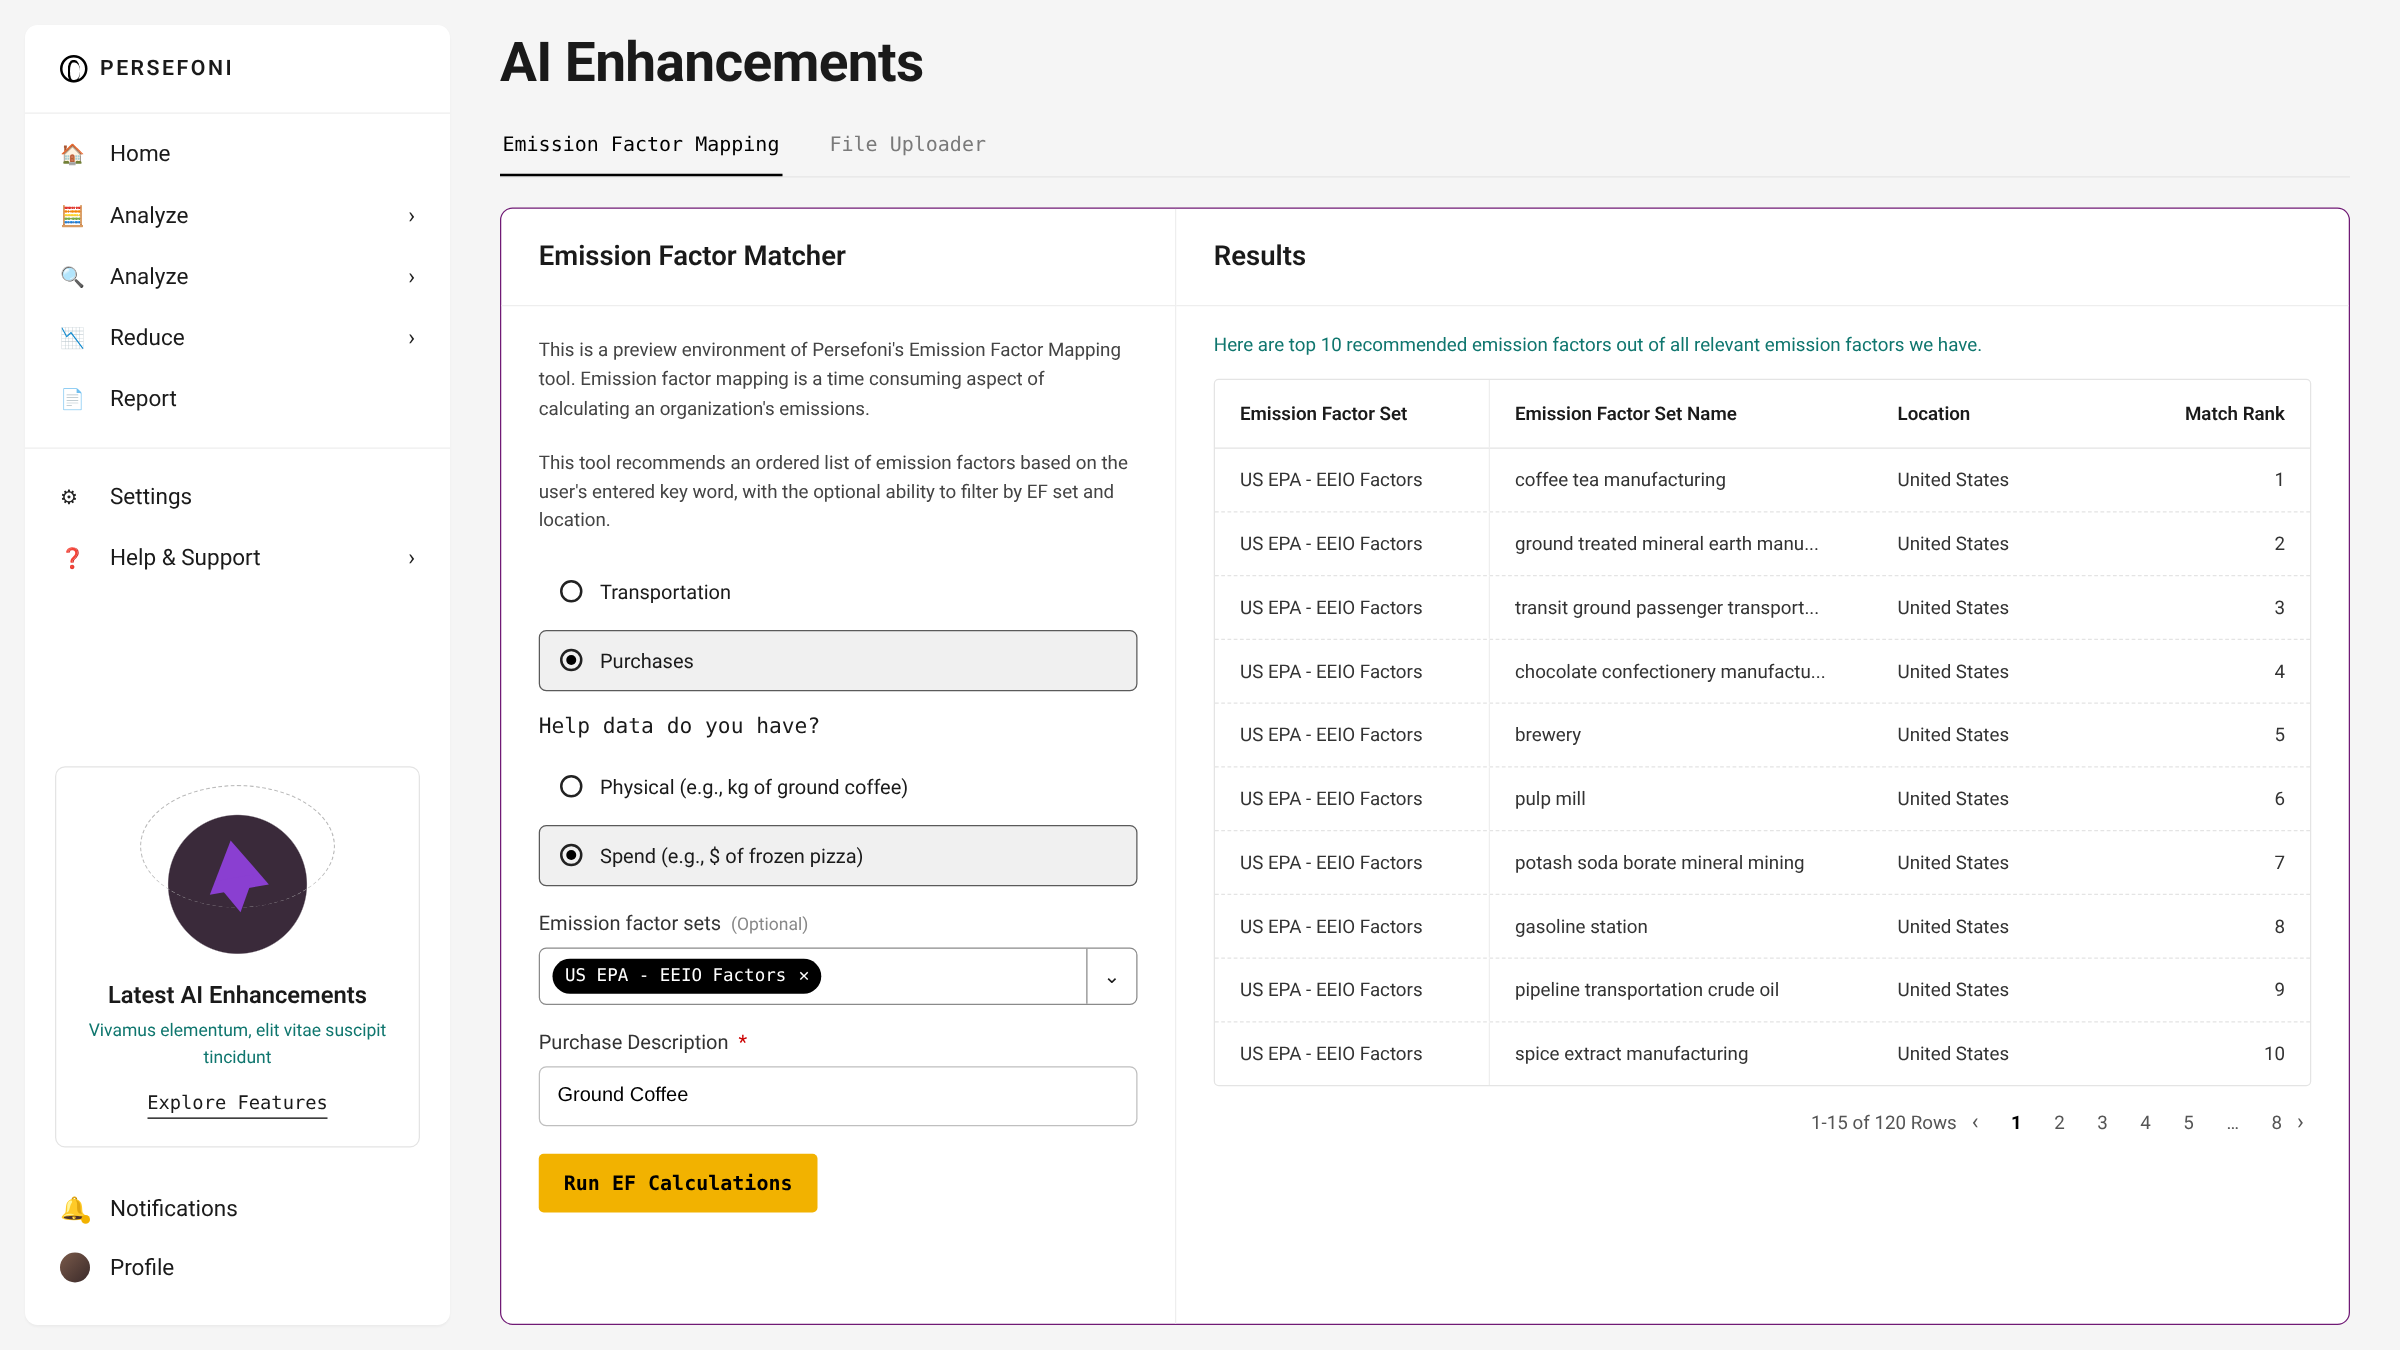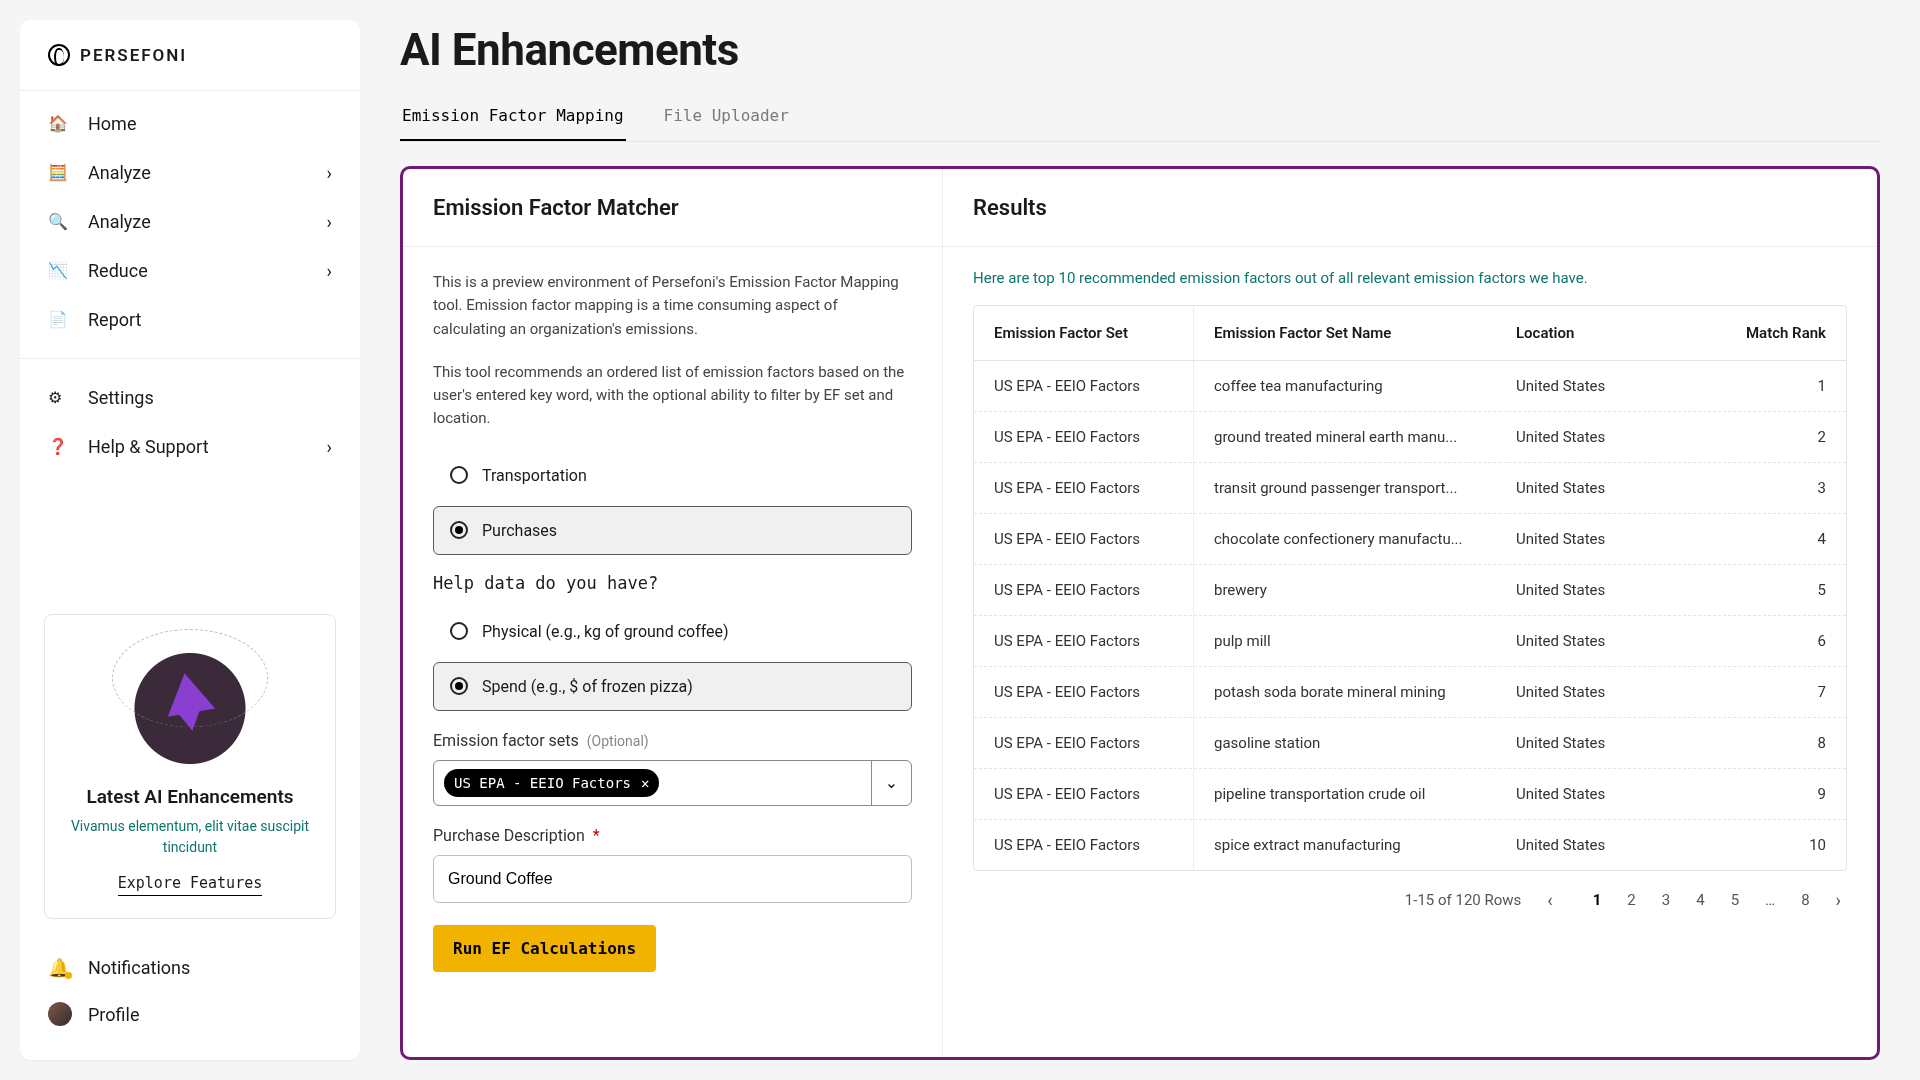--- a/index.html
+++ b/index.html
@@ -169,21 +169,21 @@
     cursor: pointer;
     border-bottom: 2px solid transparent;
   }
   .tab.active { color: #000; border-bottom: 2px solid #000; font-weight: 500;}
 
   .panels {
     display: flex;
     margin-top: 24px;
     gap: 0;
     background: #fff;
-    border: 3px solid #701a75;
+    border: 1px solid #701a75;
     border-radius: 10px;
     flex: 1;
     overflow: hidden;
     margin-bottom: 20px;
   }
   .panel-left {
     width: 540px;
     border-right: 1px solid #eee;
     display: flex; flex-direction: column;
   }
@@ -281,21 +281,21 @@
   .thead .th { padding: 18px 20px;}
   .thead .th:last-child { text-align:right;}
   .trow { border-bottom:1px dashed #e4e4e4; font-size:15px;}
   .trow:last-child { border-bottom:none;}
   .trow .td { padding: 16px 20px; color:#333; white-space:nowrap; overflow:hidden; text-overflow:ellipsis;}
   .trow .td:last-child { text-align:right;}
   .th.divider, .td.divider { border-right:1px solid #eee;}
 
   .paginator {
     display:flex; align-items:center; justify-content:flex-end;
-    gap: 14px;
+    gap: 0;
     padding: 14px 30px 20px 30px;
     font-size: 15px;
   }
   .paginator .range { color:#555; margin-right:6px;}
   .pbtn { color:#555; padding:4px 6px; cursor:pointer;}
   .pbtn.current { color:#000; font-weight:700;}
   .pbtn.arrow { font-size:18px;}
 </style>
 </head>
 <body>

